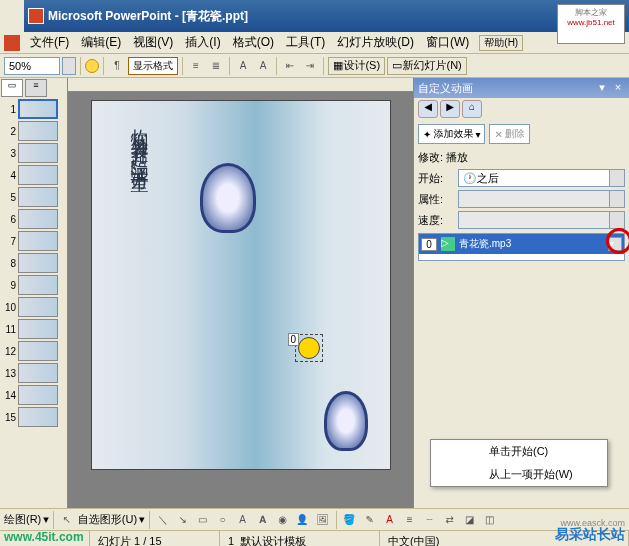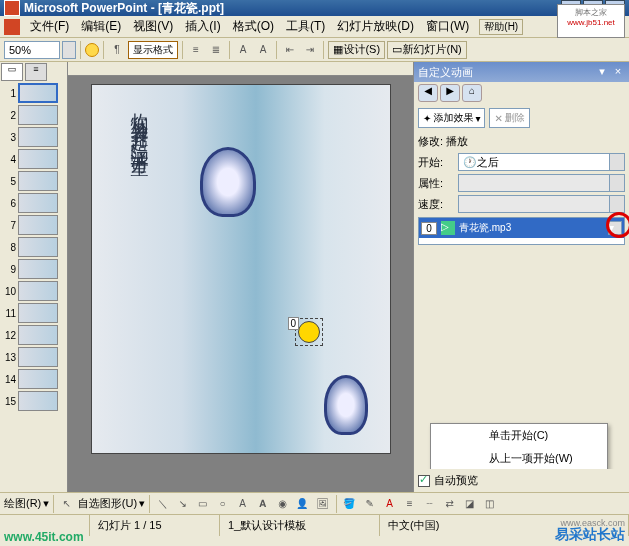--- a/index.html
+++ b/index.html
@@ -1,24 +1,24 @@
 <!DOCTYPE html>
 <html><head>
 <meta charset="utf-8">
 <style>
 * { margin: 0; padding: 0; box-sizing: border-box; font-family: "Microsoft YaHei", SimSun, Arial, sans-serif; }
 body { background: #ece9d8; width: 629px; height: 546px; overflow: hidden; position: relative; font-size: 11px; }
 
-.titlebar { height: 16px; background: linear-gradient(#3a6ea5, #1e4e8f); display: flex; padding: 0 4px; color: #fff; }
+.titlebar { height: 32px; background: linear-gradient(#3a6ea5, #1e4e8f); display: flex; align-items: center; padding: 0 4px; color: #fff; margin-left: 24px; }
 .tb-icon { width: 16px; height: 16px; background: #d14524; border: 1px solid #fff; margin-right: 4px; }
 .tb-title { flex: 1; font-size: 12px; font-weight: bold; }
 .tb-btns { display: flex; gap: 2px; }
 .tb-btn { width: 20px; height: 16px; background: #c0d2ec; border: 1px solid #345; color: #333; font-size: 9px; text-align: center; line-height: 14px; }
 
-.watermark { position: absolute; top: 4px; right: 4px; width: 68px; height: 34px; background: #fff; border: 1px solid #888; font-size: 8px; text-align: center; color: #777; padding-top: 2px; z-index: 100; }
+.watermark { position: absolute; top: 4px; right: 4px; width: 68px; height: 40px; background: #fff; border: 1px solid #888; font-size: 8px; text-align: center; color: #777; padding-top: 2px; z-index: 100; }
 .watermark div:last-child { color: #c00; }
 
 .menubar { height: 22px; background: #ece9d8; display: flex; align-items: center; padding: 0 4px; border-bottom: 1px solid #c0b890; }
 .menubar-icon { width: 16px; height: 16px; background: #d14524; margin-right: 4px; }
 .menu-item { padding: 0 6px; font-size: 12px; }
 .menu-help { margin-left: 4px; border: 1px solid #b0a880; padding: 0 4px; font-size: 10px; }
 
 .toolbar { height: 24px; background: #ece9d8; border-bottom: 1px solid #c0b890; display: flex; align-items: center; padding: 0 4px; gap: 2px; }
 .zoom-box { width: 56px; height: 18px; background: #fff; border: 1px solid #7f9db9; padding: 0 4px; display: flex; align-items: center; }
 .zoom-dd { width: 14px; height: 18px; background: #e0e0e0; border: 1px solid #7f9db9; }
@@ -268,24 +268,20 @@
           <div class="anim-dd-circle"></div>
         </div>
       </div>
 
       <div class="context-menu" style="top:178px;left:12px;position:relative">
         <div class="cm-item"><span>单击开始(C)</span></div>
         <div class="cm-item"><span>从上一项开始(W)</span></div>
 
       </div>
     </div>
-    <div class="auto-preview">
-      <div class="ap-check"></div>
-      <span>自动预览</span>
-    </div>
   </div>
 </div>
 
 <div class="draw-bar">
   <span>绘图(R)</span> ▾
   <div class="tb-sep"></div>
   <span class="tb-ico">↖</span>
   <span>自选图形(U)</span> ▾
   <div class="tb-sep"></div>
   <span class="tb-ico">＼</span>

